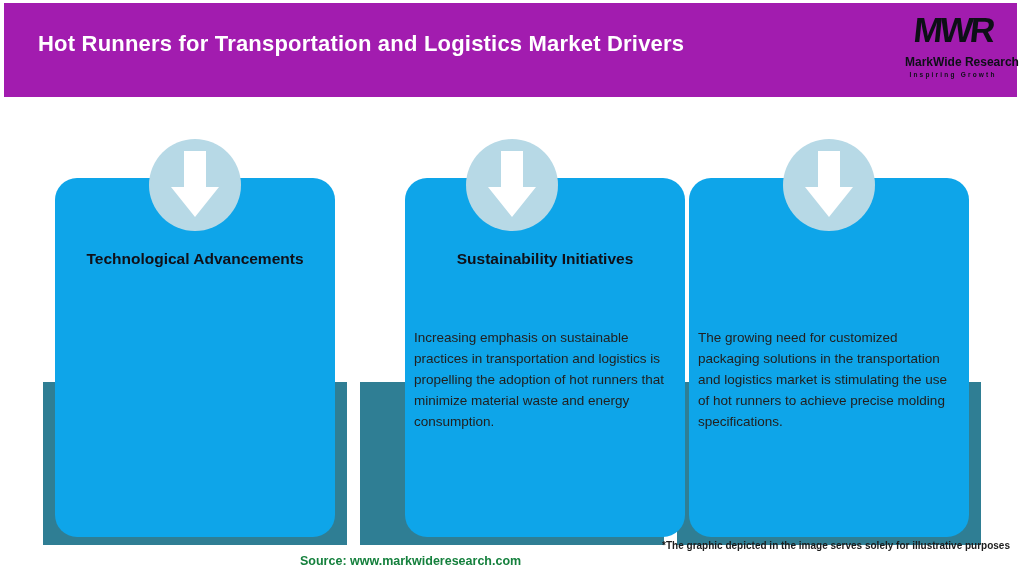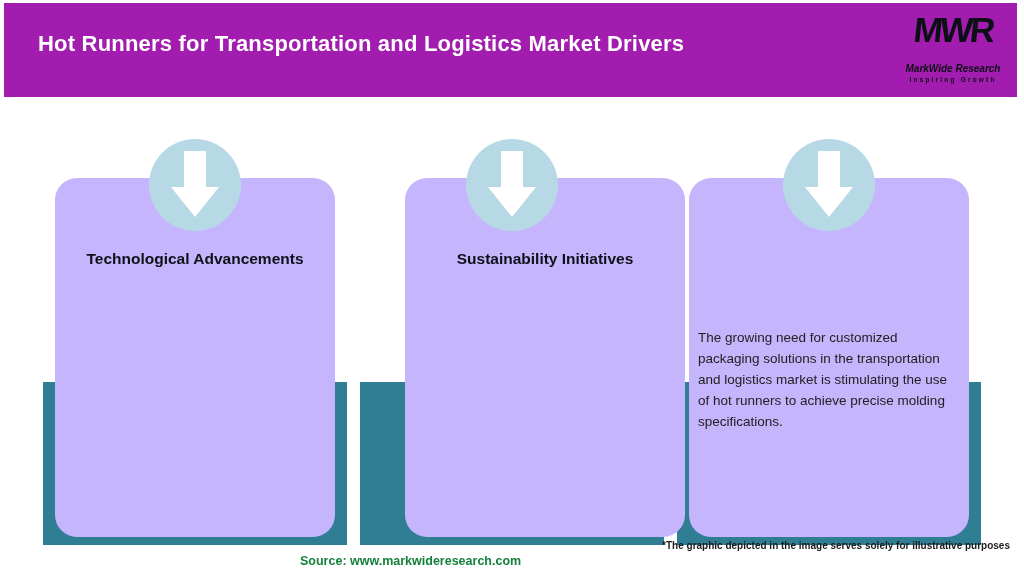--- a/index.html
+++ b/index.html
@@ -34,37 +34,37 @@
     text-align: center;
     color: #0d0f16;
   }
   .logo-monogram {
     font-size: 35px;
     font-weight: 900;
     letter-spacing: -3px;
     transform: skewX(-6deg);
     line-height: 34px;
   }
-  .logo-name { font-size: 10px; font-weight: bold; margin-top: 16px; white-space: nowrap; font-style: italic; }
+  .logo-name { font-size: 12px; font-weight: bold; margin-top: 8px; white-space: nowrap; }
   .logo-tagline { font-size: 6.5px; font-weight: bold; letter-spacing: 2.2px; margin-top: 2px; white-space: nowrap; }
 
   
   .frame {
     position: absolute;
     top: 382px; height: 163px; width: 304px;
     background: #2f7e94;
   }
   .frame.f1 { left: 43px; }
   .frame.f2 { left: 360px; }
   .frame.f3 { left: 677px; }
 
   .card {
     position: absolute;
     top: 178px; height: 359px; width: 280px;
-    background: #c4b5fd;
+    background: #0ea5e9;
     border-radius: 22px;
   }
   .card.c1 { left: 55px; }
   .card.c2 { left: 384px; margin-left: 21px; }
   .card.c3 { left: 689px; }
 
   .circle {
     position: absolute;
     top: 139px; width: 92px; height: 92px;
   }
@@ -127,20 +127,21 @@
   <div class="frame f1"></div>
   <div class="frame f2"></div>
   <div class="frame f3"></div>
 
   <div class="card c1">
     <div class="card-title"><span class="inner">Technological Advancements</span></div>
   </div>
 
   <div class="card c2">
     <div class="card-title"><span class="inner">Sustainability Initiatives</span></div>
+    <div class="card-body">Increasing emphasis on sustainable practices in transportation and logistics is propelling the adoption of hot runners that minimize material waste and energy consumption.</div>
   </div>
 
   <div class="card c3">
     <div class="card-body">The growing need for customized packaging solutions in the transportation and logistics market is stimulating the use of hot runners to achieve precise molding specifications.</div>
   </div>
 
   <div class="circle c1">
     <svg width="92" height="92" viewBox="0 0 92 92">
       <circle cx="46" cy="46" r="46" fill="#b7d9e6"></circle>
       <path d="M35 12 L57 12 L57 48 L70 48 L46 78 L22 48 L35 48 Z" fill="#ffffff"></path>

